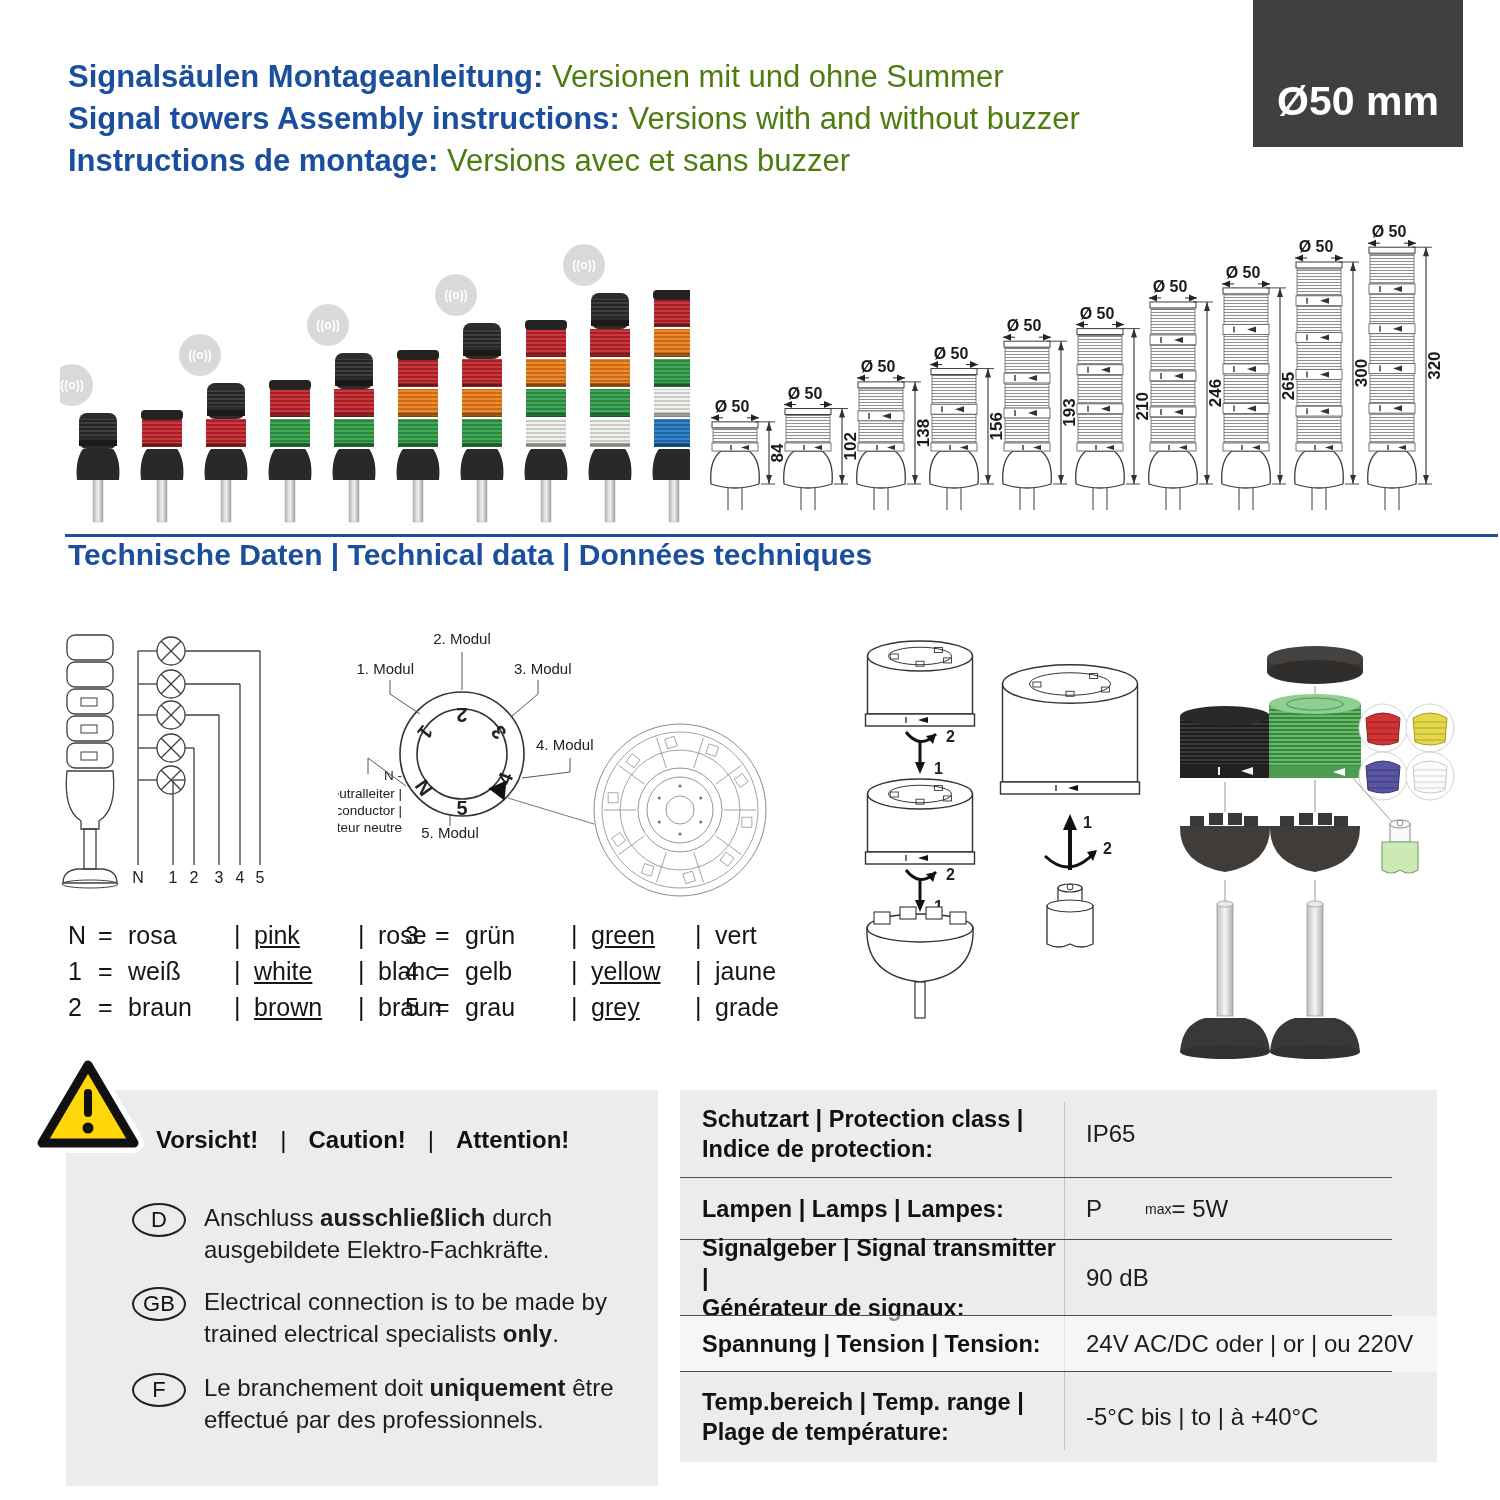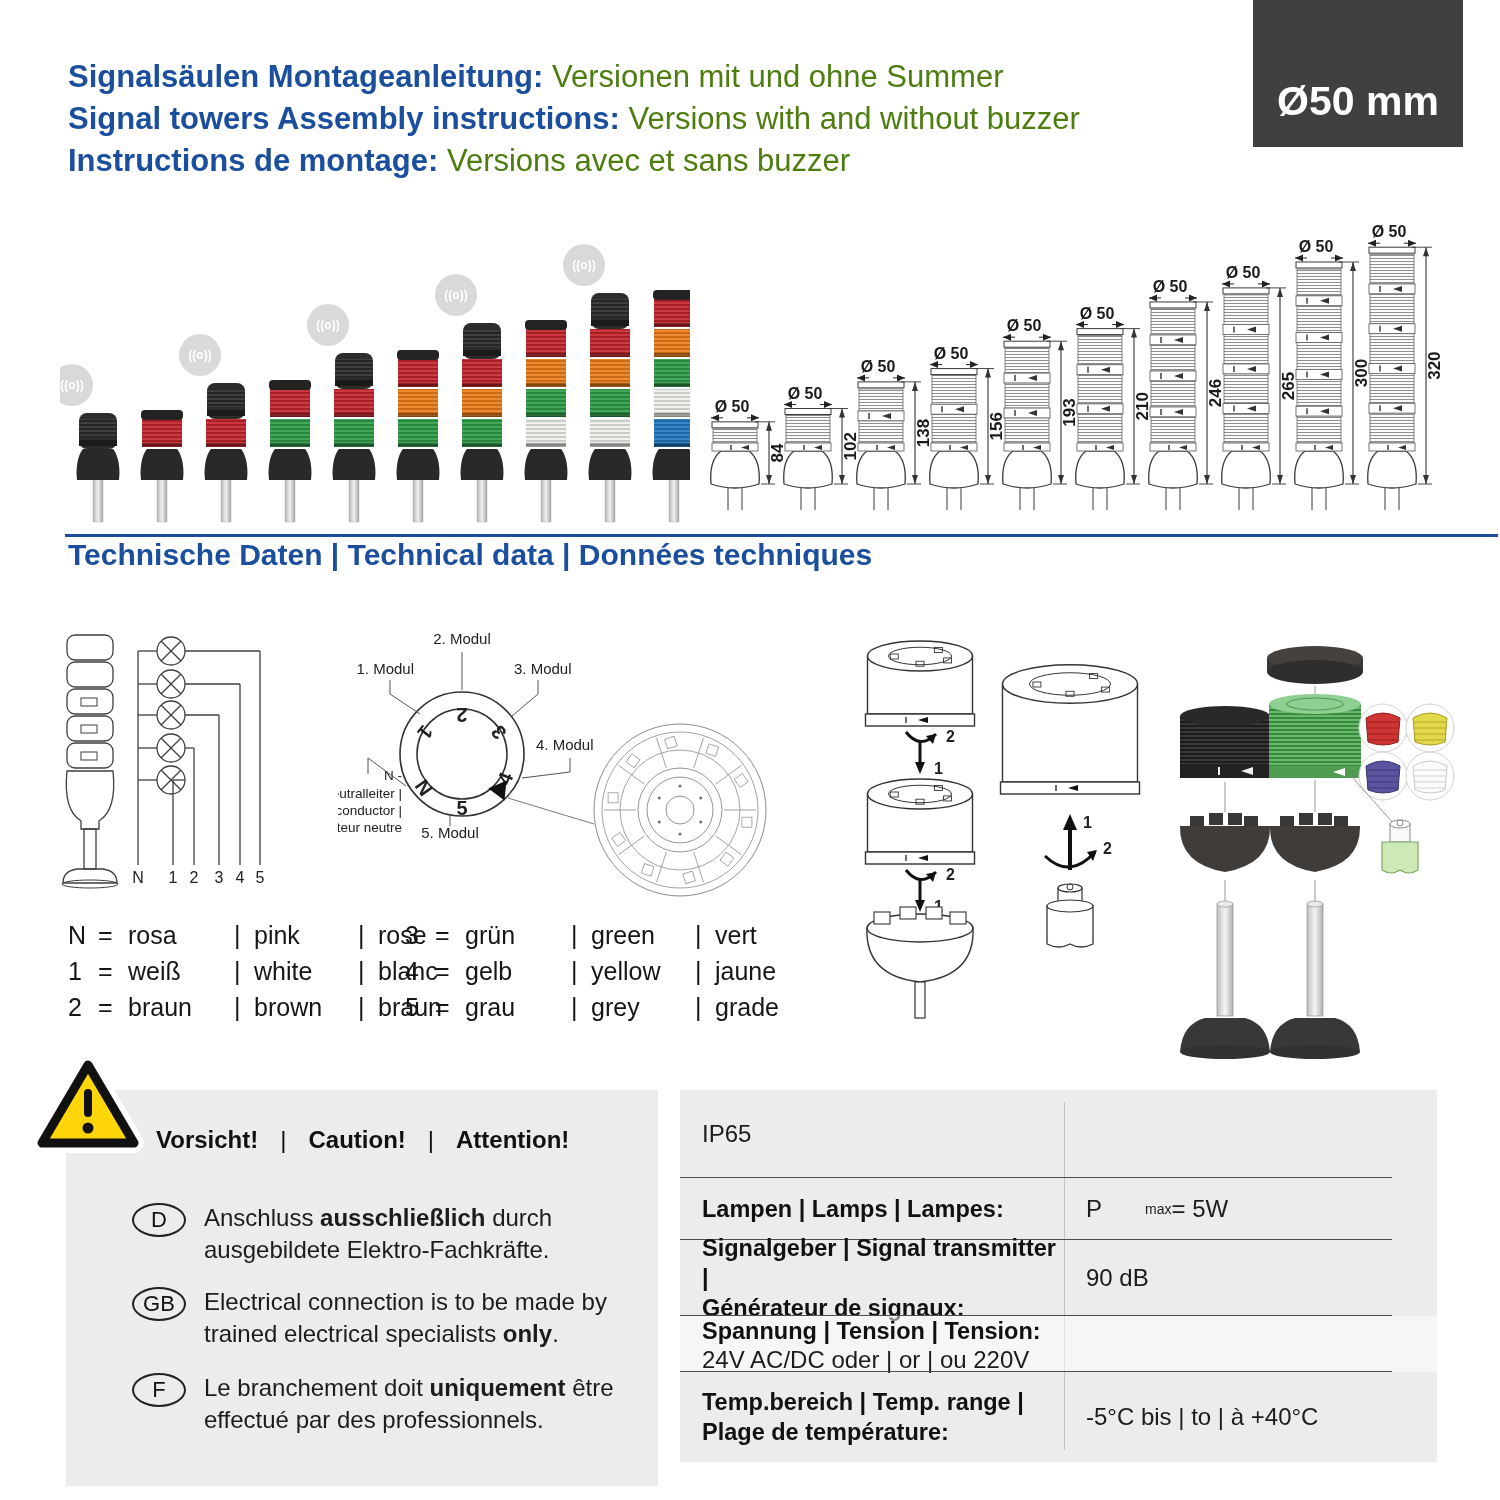--- a/index.html
+++ b/index.html
@@ -15,38 +15,38 @@
          padding-bottom:22px;font-size:41px;font-weight:700;}
   .divider{left:65px;top:534px;width:1433px;height:3px;background:#1b4f9e;}
   .sect{left:68px;top:538px;font-size:30px;font-weight:700;color:#1b4f9e;}
   
   .legend{font-size:25px;color:#161616;}
   .lg-row{display:flex;height:36px;align-items:baseline;}
   .lg-k{width:30px;display:inline-block;}
   .lg-eq{width:30px;display:inline-block;}
   .lg-de{width:106px;display:inline-block;}
   .lg-s{width:20px;display:inline-block;}
-  .lg-en{width:104px;display:inline-block;}
+  .lg-en{width:104px;display:inline-block;text-decoration:underline;}
   
   .warnbox{left:66px;top:1090px;width:592px;height:396px;background:#ececec;}
   .warn-title{position:absolute;left:90px;top:36px;font-size:24px;font-weight:700;display:flex;color:#111;}
   .wt-sep{margin:0 22px;font-weight:400;}
   .warn-item{position:absolute;left:66px;display:flex;}
   .lang-badge{width:54px;height:34px;border:2px solid #222;border-radius:50%;display:flex;
               align-items:center;justify-content:center;font-size:22px;margin-right:18px;
               flex:none;margin-top:1px;color:#111;background:transparent;box-sizing:border-box;}
   .warn-text{font-size:24px;line-height:32px;width:440px;color:#1c1c1c;}
   .warn-text b{font-weight:700;margin-top:18px;}
   
   .spec{left:680px;top:1090px;width:757px;height:372px;background:#ececec;}
   .spec-vline{position:absolute;left:384px;top:12px;bottom:12px;width:1px;background:#c4c4c4;}
   .spec-row{position:relative;display:flex;}
   .spec-row .sep{position:absolute;left:0;bottom:0;width:712px;height:1px;background:#4d4d4d;}
   .r0{height:88px;} .r1{height:62px;} .r2{height:76px;} .r3{height:56px;} .r4{height:90px;}
-  .row-light{background:rgba(255,255,255,.5);flex-direction:column;}
+  .row-light{background:rgba(255,255,255,.5);}
   .spec-label{width:384px;box-sizing:border-box;padding-left:22px;display:flex;flex-direction:column;
               justify-content:center;font-weight:700;font-size:23.5px;line-height:30px;color:#111;}
   .spec-value{flex:1;display:flex;align-items:center;padding-left:22px;font-size:24px;color:#1c1c1c;}
   sub.pm{font-size:14px;margin-left:43px;}
   
   svg text{font-family:"Liberation Sans",sans-serif;}
   .dim-num{font-size:17px;font-weight:700;fill:#1a1a1a;}
   .dia-lab{font-size:16px;font-weight:700;fill:#1a1a1a;}
   .ring-num{font-size:20px;font-weight:700;fill:#222;}
   .ring-lab{font-size:15px;fill:#222;}
@@ -919,20 +919,24 @@
   <svg class="abs" style="left:30px;top:1053px;" width="116" height="104" viewBox="0 0 116 104">
     <path d="M58 12 L12 90 L104 90 Z" fill="none" stroke="#ffffff" stroke-width="20" stroke-linejoin="round"></path>
     <path d="M58 12 L12 90 L104 90 Z" fill="#ffd60a" stroke="#111" stroke-width="9" stroke-linejoin="round"></path>
     <rect x="54" y="36" width="8" height="28" rx="4" fill="#111"></rect>
     <circle cx="58" cy="75" r="5.5" fill="#111"></circle>
   </svg>
 
   <div class="abs spec">
     <div class="spec-vline"></div>
     <div class="spec-row r0">
+      <div class="spec-label">
+          <span>Schutzart | Protection class |</span>
+          <span>Indice de protection:</span>
+        </div>
       <div class="spec-value">
           <span>IP65</span>
         </div>
       <div class="sep"></div>
     </div>
     <div class="spec-row r1">
       <div class="spec-label">
           <span>Lampen | Lamps | Lampes:</span>
         </div>
       <div class="spec-value">

